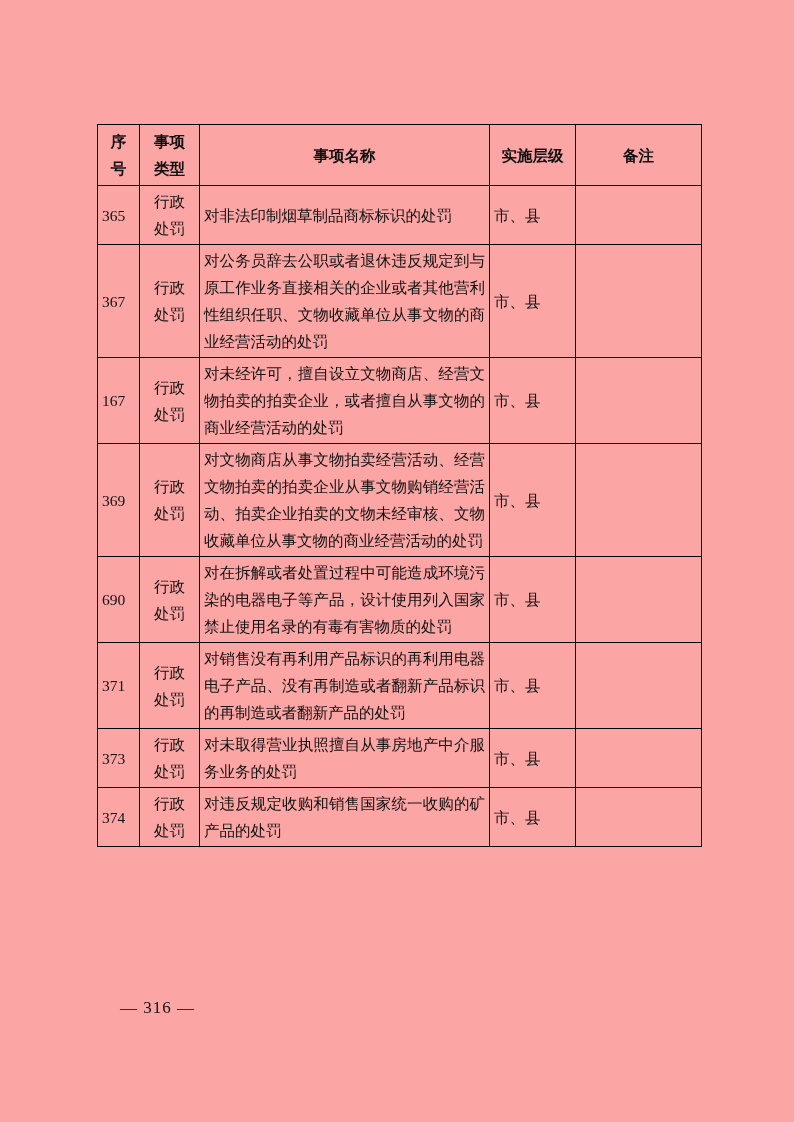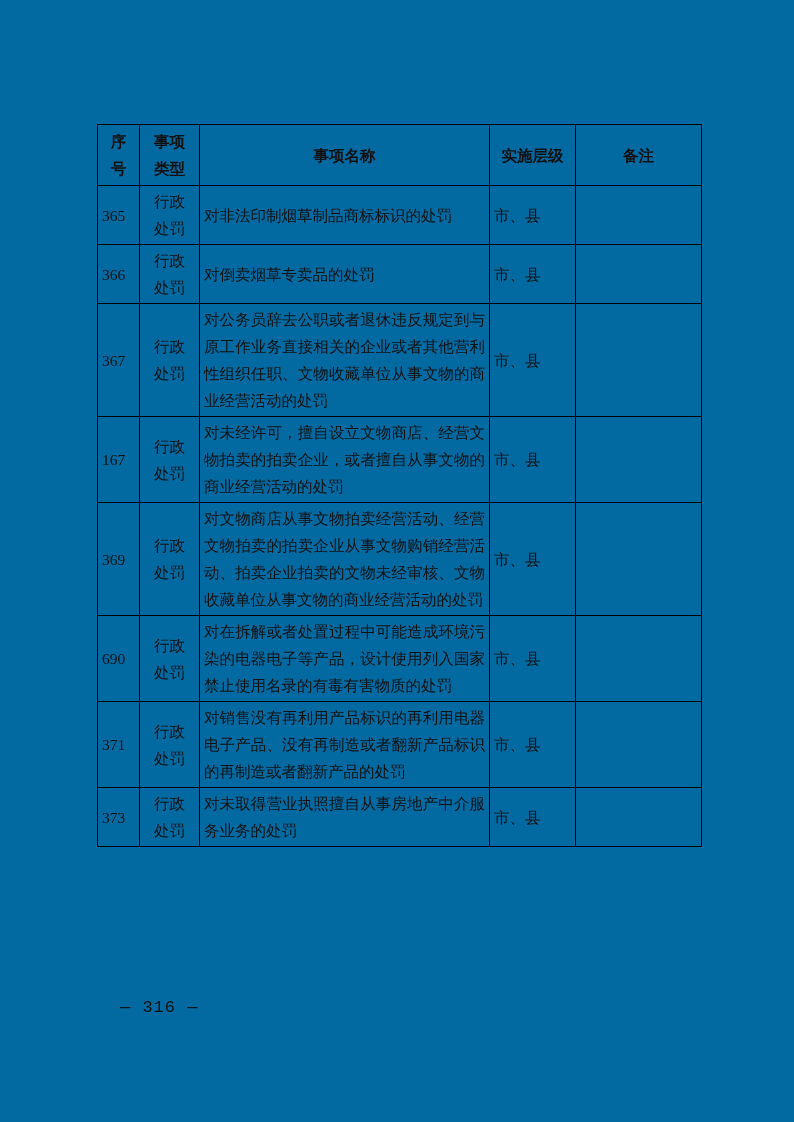--- a/index.html
+++ b/index.html
@@ -5,21 +5,21 @@
   html, body {
     margin: 0;
     padding: 0;
     background: #888;
   }
   .page {
     position: relative;
     width: 794px;
     height: 1122px;
     margin: 0 auto;
-    background: #0369a1;
+    background: #fca5a5;
     font-family: "Liberation Serif", serif;
     color: #111111;
     overflow: hidden;
   }
   table.matrix {
     position: absolute;
     left: 97px;
     top: 124px;
     width: 604px;
     border-collapse: collapse;
@@ -77,21 +77,20 @@
     vertical-align: middle;
   }
   .page-number {
     position: absolute;
     left: 120px;
     top: 996px;
     font-size: 17px;
     line-height: 24px;
     letter-spacing: 1px;
     color: #111111;
-    font-family: Liberation Mono, monospace;
   }
 </style>
 </head>
 <body>
 
 <div class="page">
 
   <table class="matrix">
     <colgroup>
       <col style="width:42px">
@@ -107,27 +106,20 @@
         <th><span>事项名称</span></th>
         <th><span>实施层级</span></th>
         <th><span>备注</span></th>
       </tr>
     </thead>
     <tbody>
       <tr>
         <td class="c-no">365</td>
         <td class="c-type"><span class="wrap-2">行政处罚</span></td>
         <td class="c-name">对非法印制烟草制品商标标识的处罚</td>
-        <td class="c-level">市、县</td>
-        <td class="c-note"></td>
-      </tr>
-      <tr>
-        <td class="c-no">366</td>
-        <td class="c-type"><span class="wrap-2">行政处罚</span></td>
-        <td class="c-name">对倒卖烟草专卖品的处罚</td>
         <td class="c-level">市、县</td>
         <td class="c-note"></td>
       </tr>
       <tr>
         <td class="c-no">367</td>
         <td class="c-type"><span class="wrap-2">行政处罚</span></td>
         <td class="c-name">对公务员辞去公职或者退休违反规定到与原工作业务直接相关的企业或者其他营利性组织任职、文物收藏单位从事文物的商业经营活动的处罚</td>
         <td class="c-level">市、县</td>
         <td class="c-note"></td>
       </tr>
@@ -159,18 +151,25 @@
         <td class="c-level">市、县</td>
         <td class="c-note"></td>
       </tr>
       <tr>
         <td class="c-no">373</td>
         <td class="c-type"><span class="wrap-2">行政处罚</span></td>
         <td class="c-name">对未取得营业执照擅自从事房地产中介服务业务的处罚</td>
         <td class="c-level">市、县</td>
         <td class="c-note"></td>
       </tr>
+      <tr>
+        <td class="c-no">374</td>
+        <td class="c-type"><span class="wrap-2">行政处罚</span></td>
+        <td class="c-name">对违反规定收购和销售国家统一收购的矿产品的处罚</td>
+        <td class="c-level">市、县</td>
+        <td class="c-note"></td>
+      </tr>
     </tbody>
   </table>
 
   <div class="page-number">— 316 —</div>
 
 </div>
 
 </body></html>

